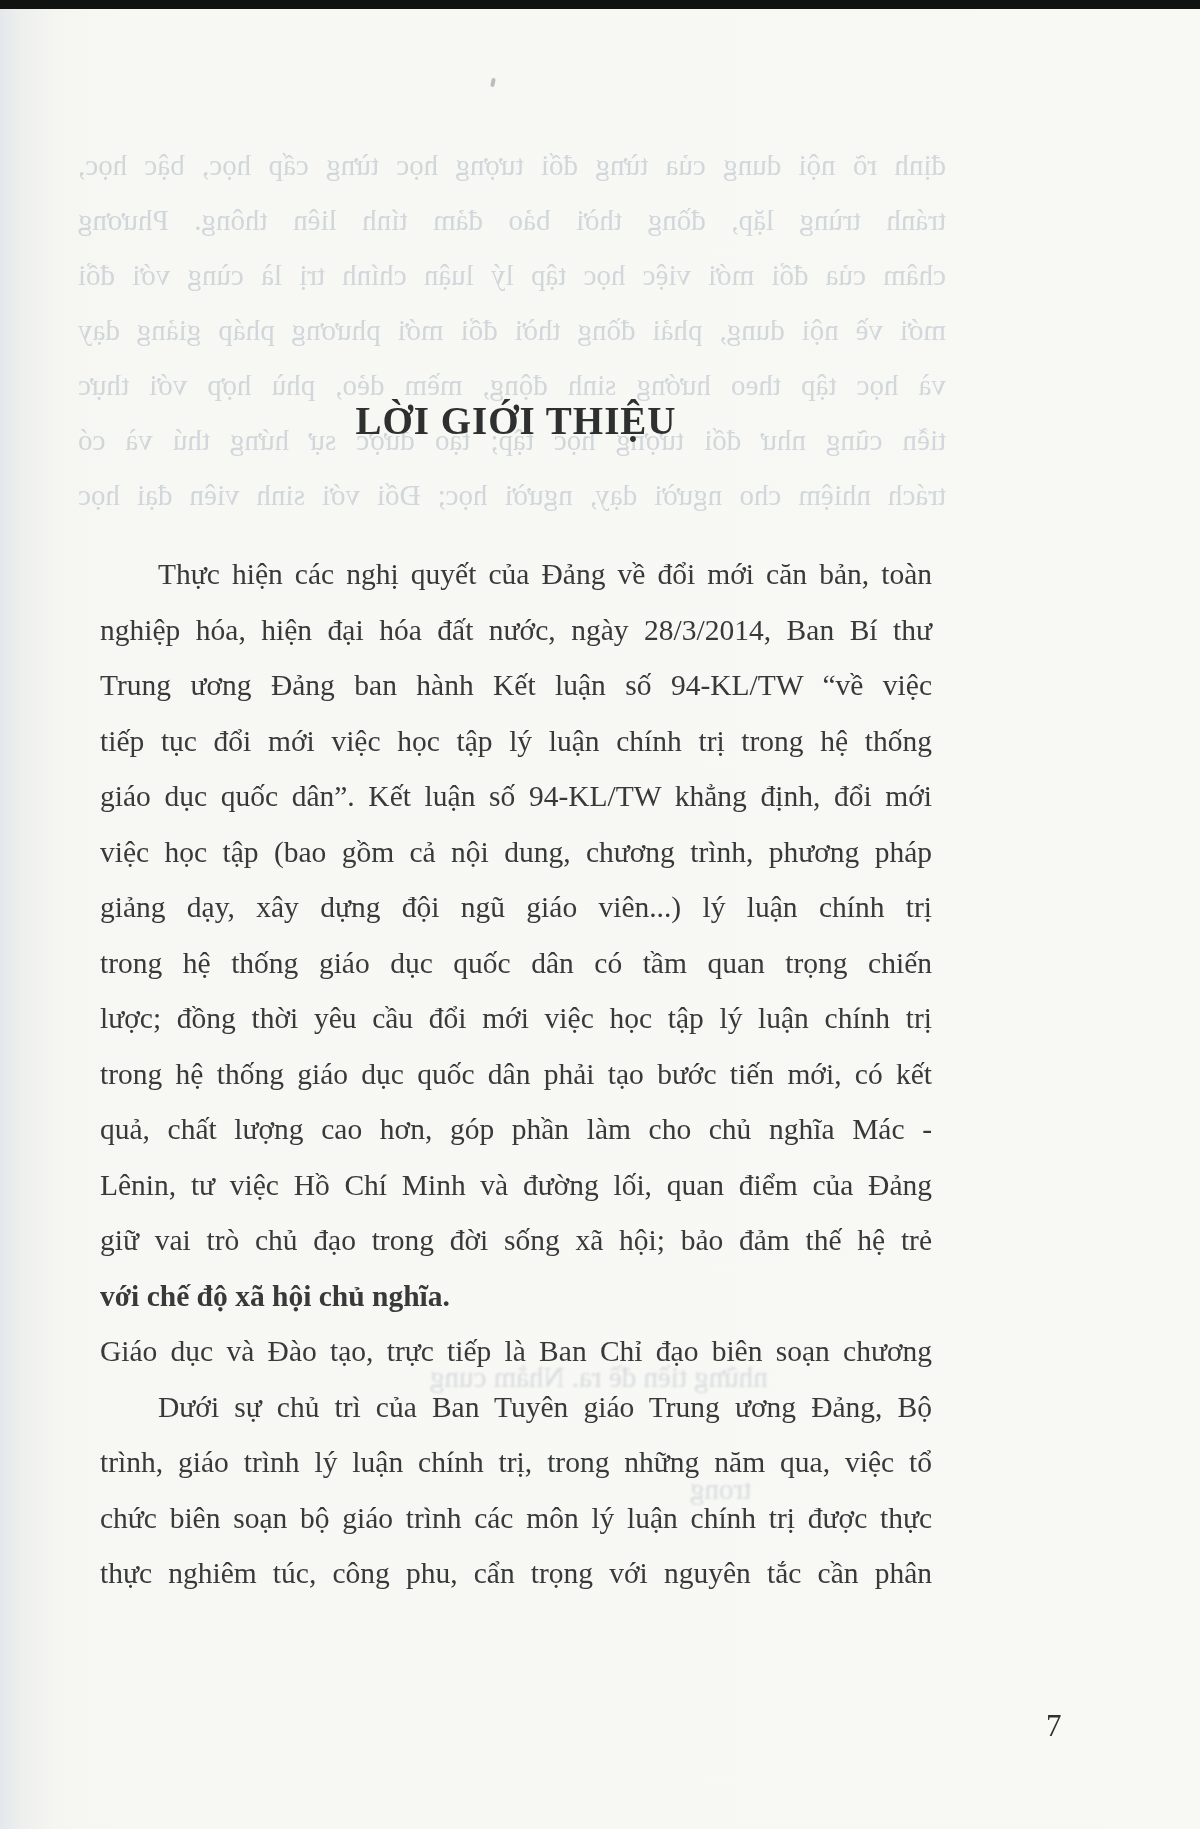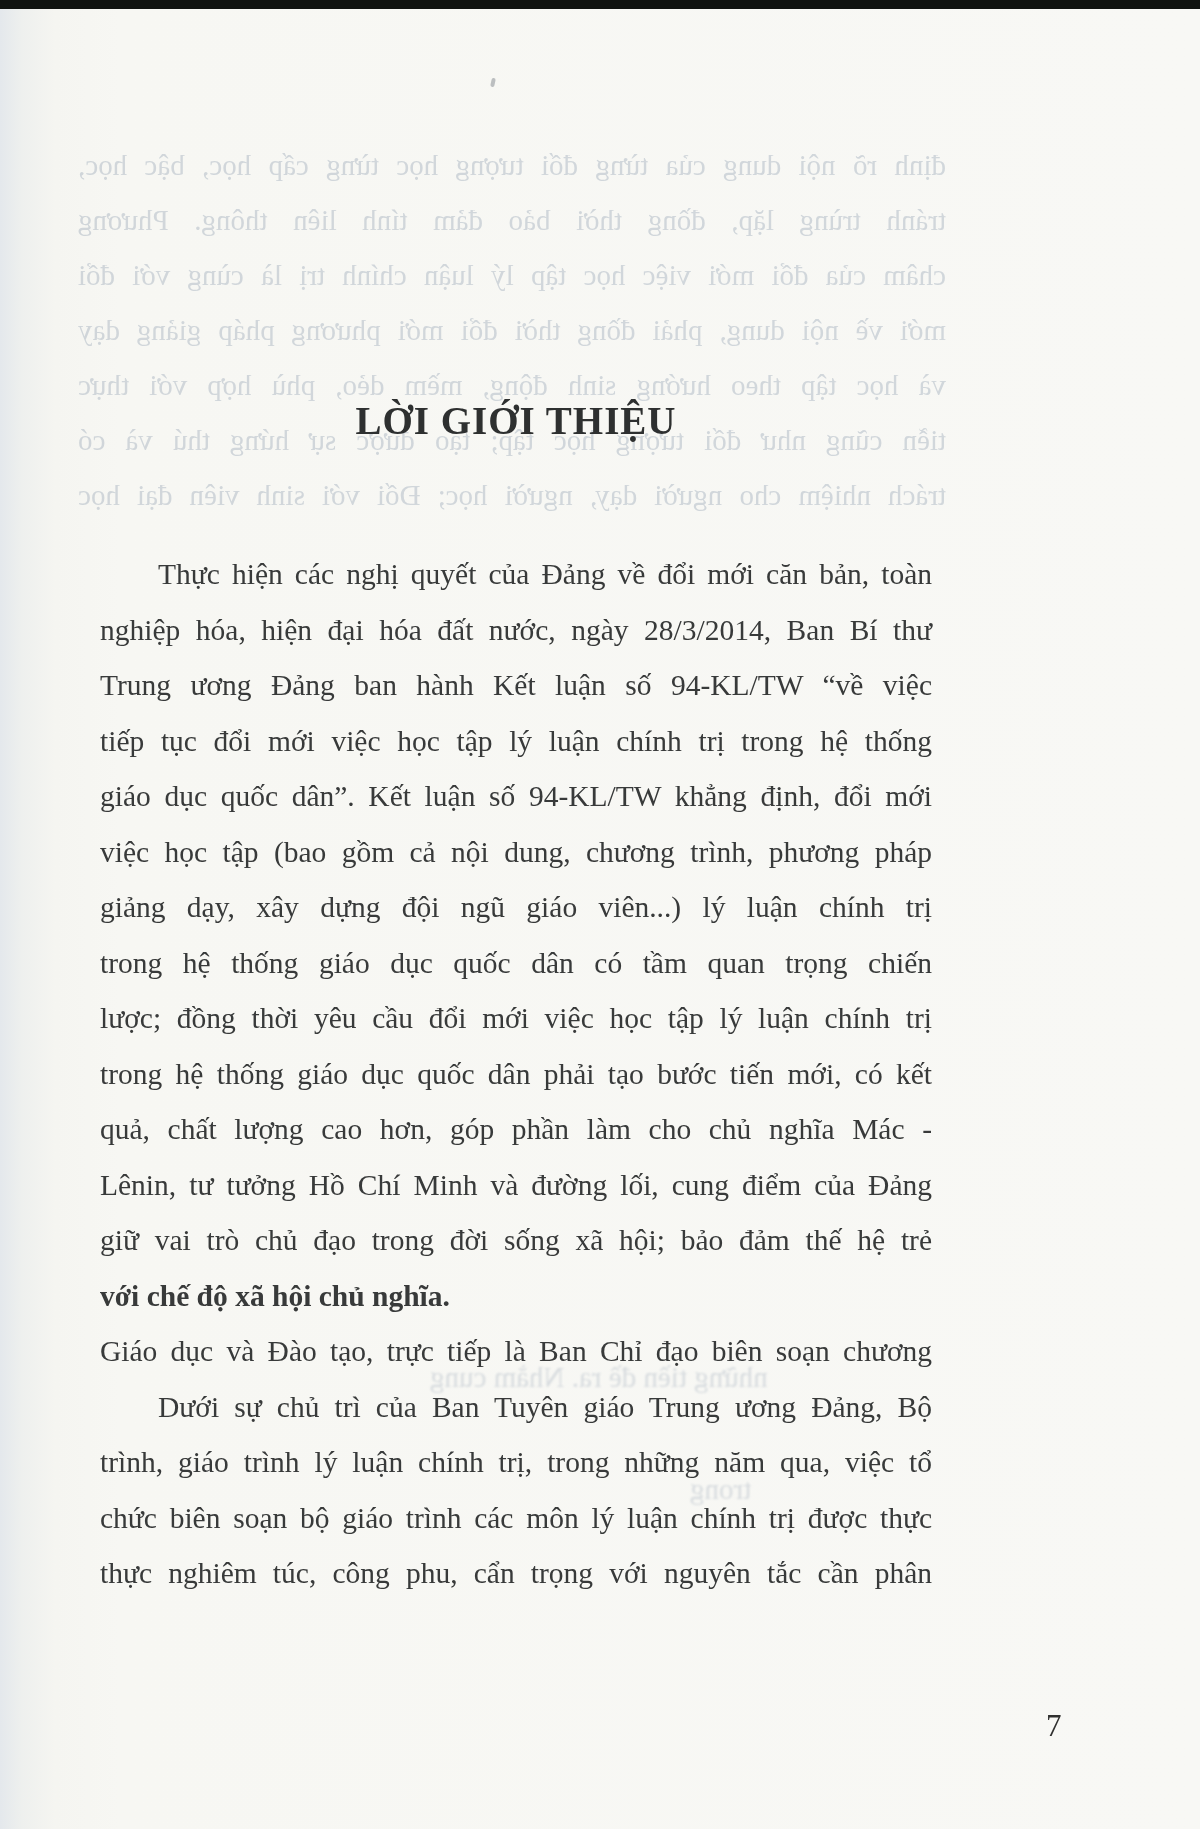--- a/index.html
+++ b/index.html
@@ -108,21 +108,21 @@
   <div class="line">nghiệp hóa, hiện đại hóa đất nước, ngày 28/3/2014, Ban Bí thư</div>
   <div class="line">Trung ương Đảng ban hành Kết luận số 94-KL/TW “về việc</div>
   <div class="line">tiếp tục đổi mới việc học tập lý luận chính trị trong hệ thống</div>
   <div class="line">giáo dục quốc dân”. Kết luận số 94-KL/TW khẳng định, đổi mới</div>
   <div class="line">việc học tập (bao gồm cả nội dung, chương trình, phương pháp</div>
   <div class="line">giảng dạy, xây dựng đội ngũ giáo viên...) lý luận chính trị</div>
   <div class="line">trong hệ thống giáo dục quốc dân có tầm quan trọng chiến</div>
   <div class="line">lược; đồng thời yêu cầu đổi mới việc học tập lý luận chính trị</div>
   <div class="line">trong hệ thống giáo dục quốc dân phải tạo bước tiến mới, có kết</div>
   <div class="line">quả, chất lượng cao hơn, góp phần làm cho chủ nghĩa Mác -</div>
-  <div class="line">Lênin, tư tưởng Hồ Chí Minh và đường lối, cung điểm của Đảng</div>
+  <div class="line">Lênin, tư việc Hồ Chí Minh và đường lối, quan điểm của Đảng</div>
   <div class="line">giữ vai trò chủ đạo trong đời sống xã hội; bảo đảm thế hệ trẻ</div>
   <div class="line para-end">với chế độ xã hội chủ nghĩa.</div>
   <div class="line">Giáo dục và Đào tạo, trực tiếp là Ban Chỉ đạo biên soạn chương</div>
   <div class="line indent">Dưới sự chủ trì của Ban Tuyên giáo Trung ương Đảng, Bộ</div>
   <div class="line">trình, giáo trình lý luận chính trị, trong những năm qua, việc tổ</div>
   <div class="line">chức biên soạn bộ giáo trình các môn lý luận chính trị được thực</div>
   <div class="line">thực nghiêm túc, công phu, cẩn trọng với nguyên tắc cần phân</div>
 </div>
 
 <div class="page-number">7</div>

